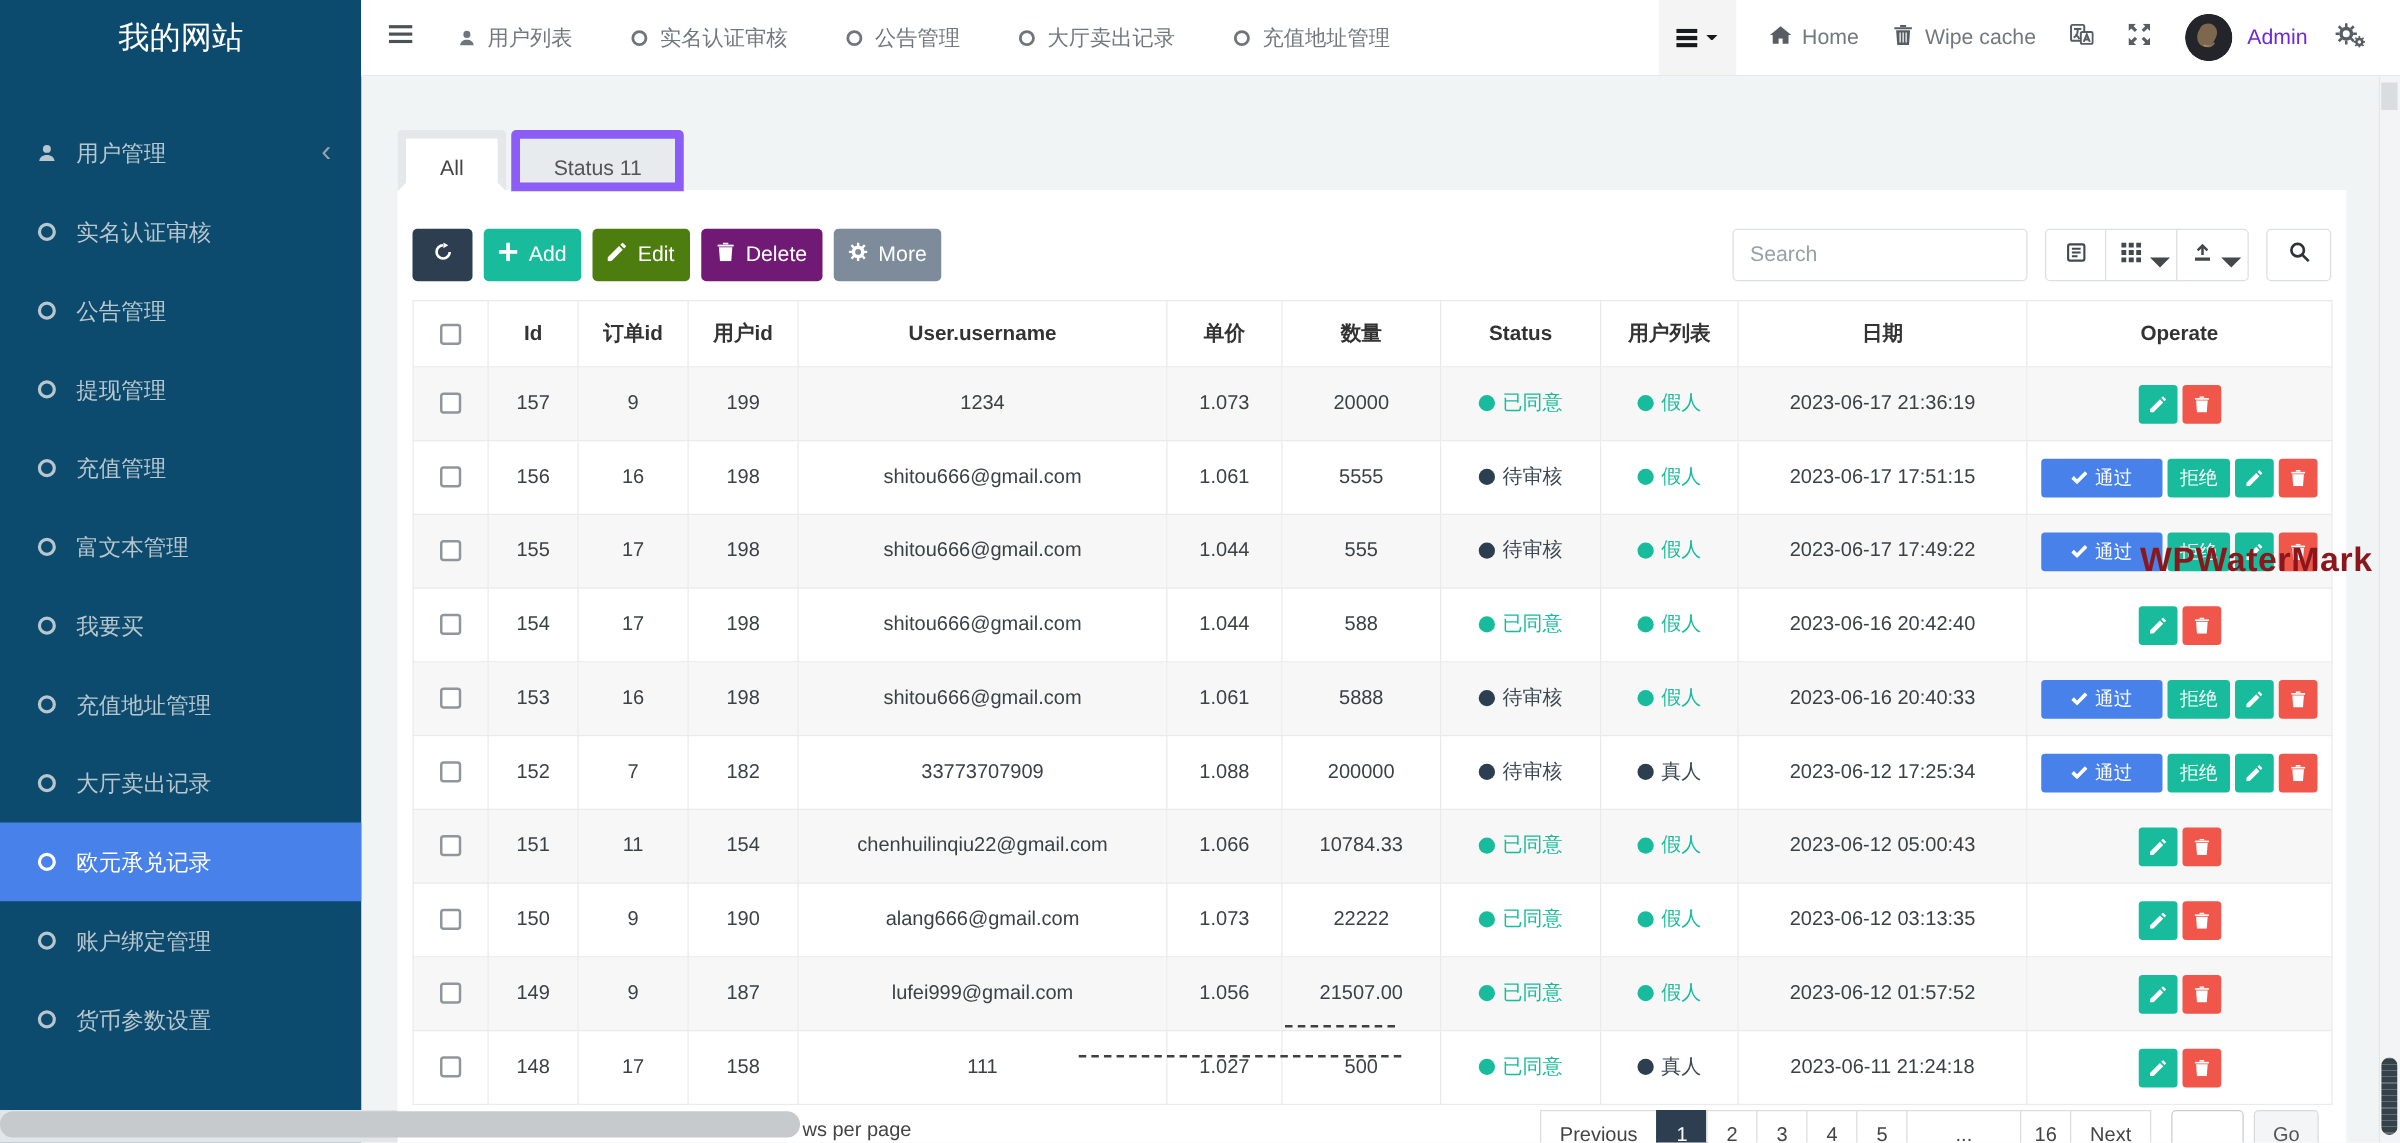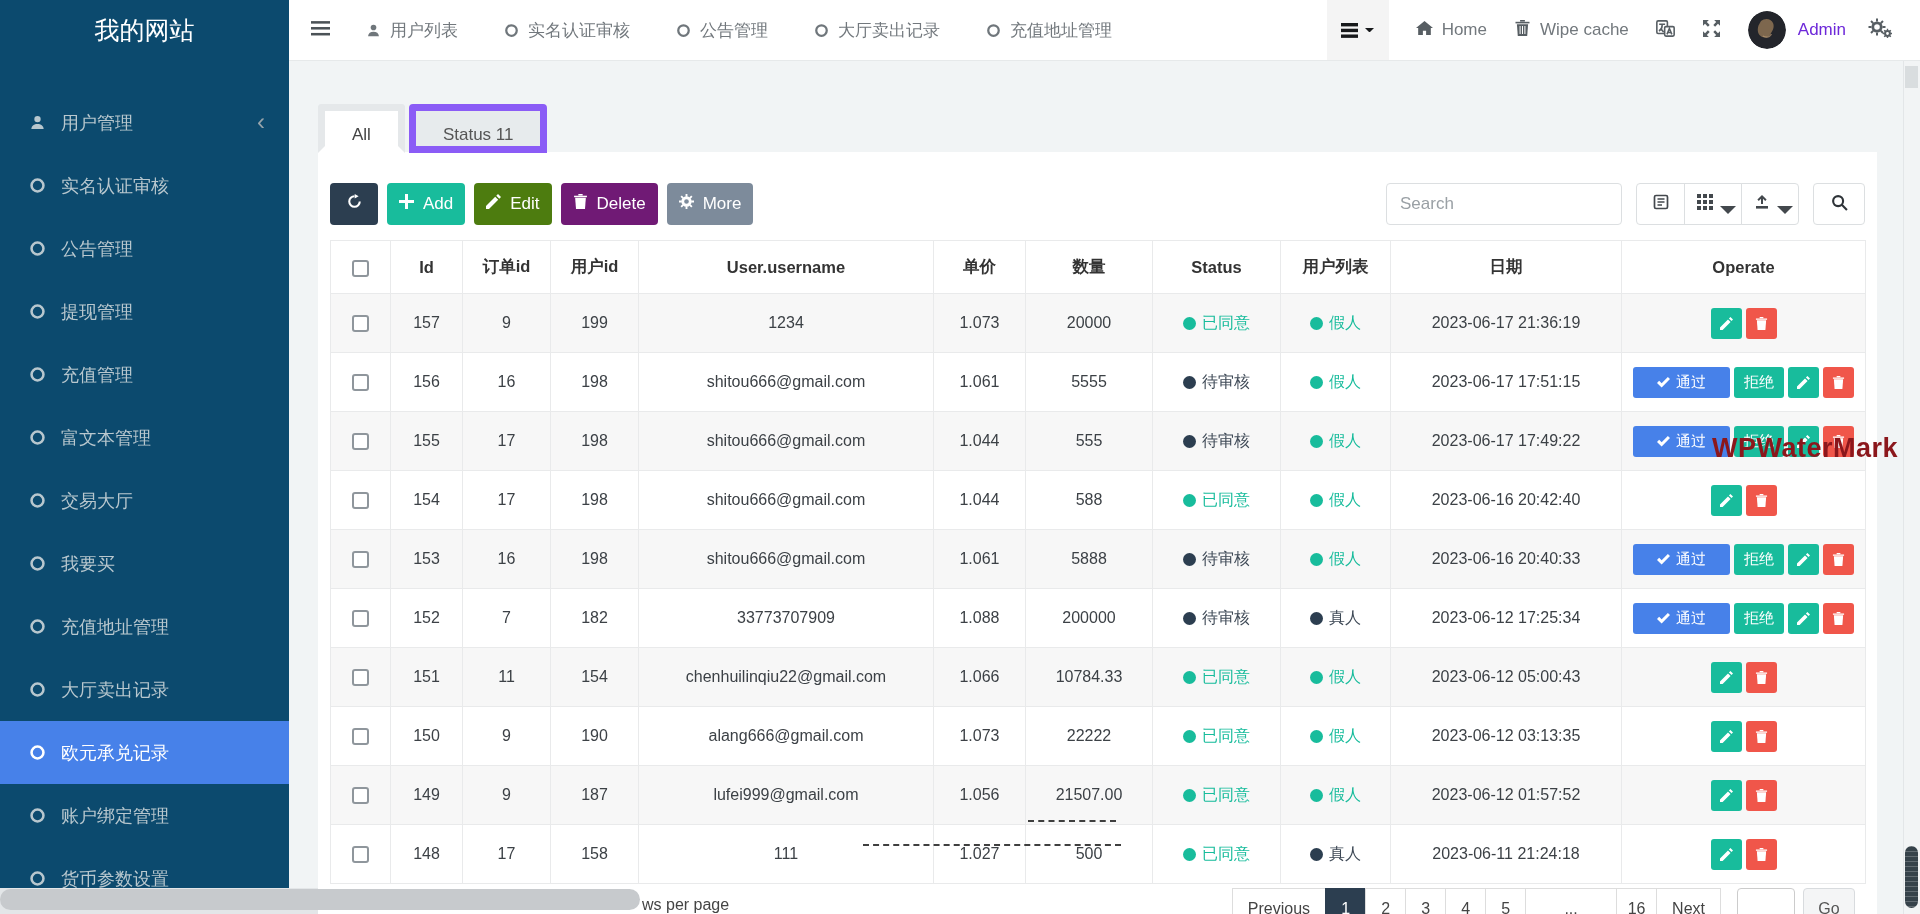--- a/index.html
+++ b/index.html
@@ -171,28 +171,20 @@
         </span>
         <span class="s-label">充值管理</span>
       </div>
       <div class="side-item">
         <span class="s-ic">
           <svg viewBox="0 0 16 16">
             <circle cx="8" cy="8" r="5.6" fill="none" stroke="currentColor" stroke-width="2.4"></circle>
           </svg>
         </span>
         <span class="s-label">富文本管理</span>
-      </div>
-      <div class="side-item">
-        <span class="s-ic">
-          <svg viewBox="0 0 16 16">
-            <circle cx="8" cy="8" r="5.6" fill="none" stroke="currentColor" stroke-width="2.4"></circle>
-          </svg>
-        </span>
-        <span class="s-label">交易大厅</span>
       </div>
       <div class="side-item">
         <span class="s-ic">
           <svg viewBox="0 0 16 16">
             <circle cx="8" cy="8" r="5.6" fill="none" stroke="currentColor" stroke-width="2.4"></circle>
           </svg>
         </span>
         <span class="s-label">我要买</span>
       </div>
       <div class="side-item">

